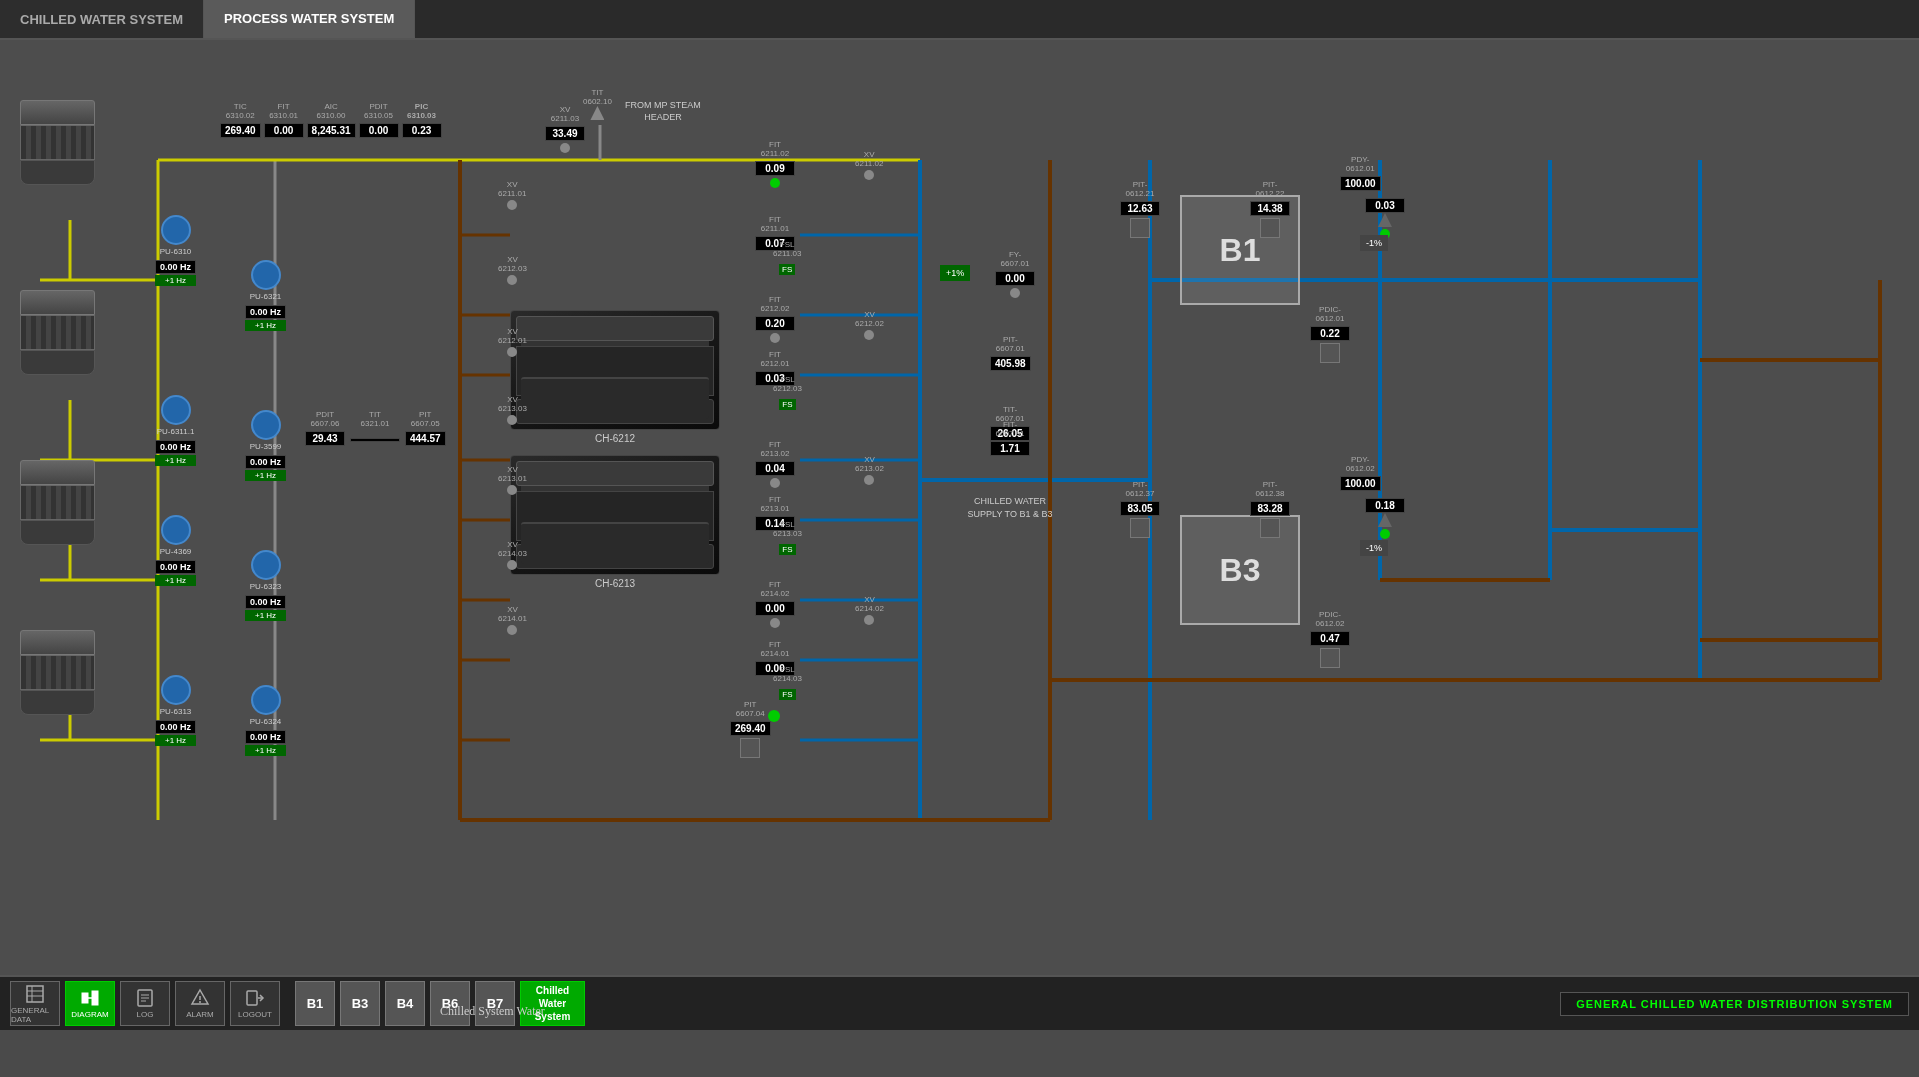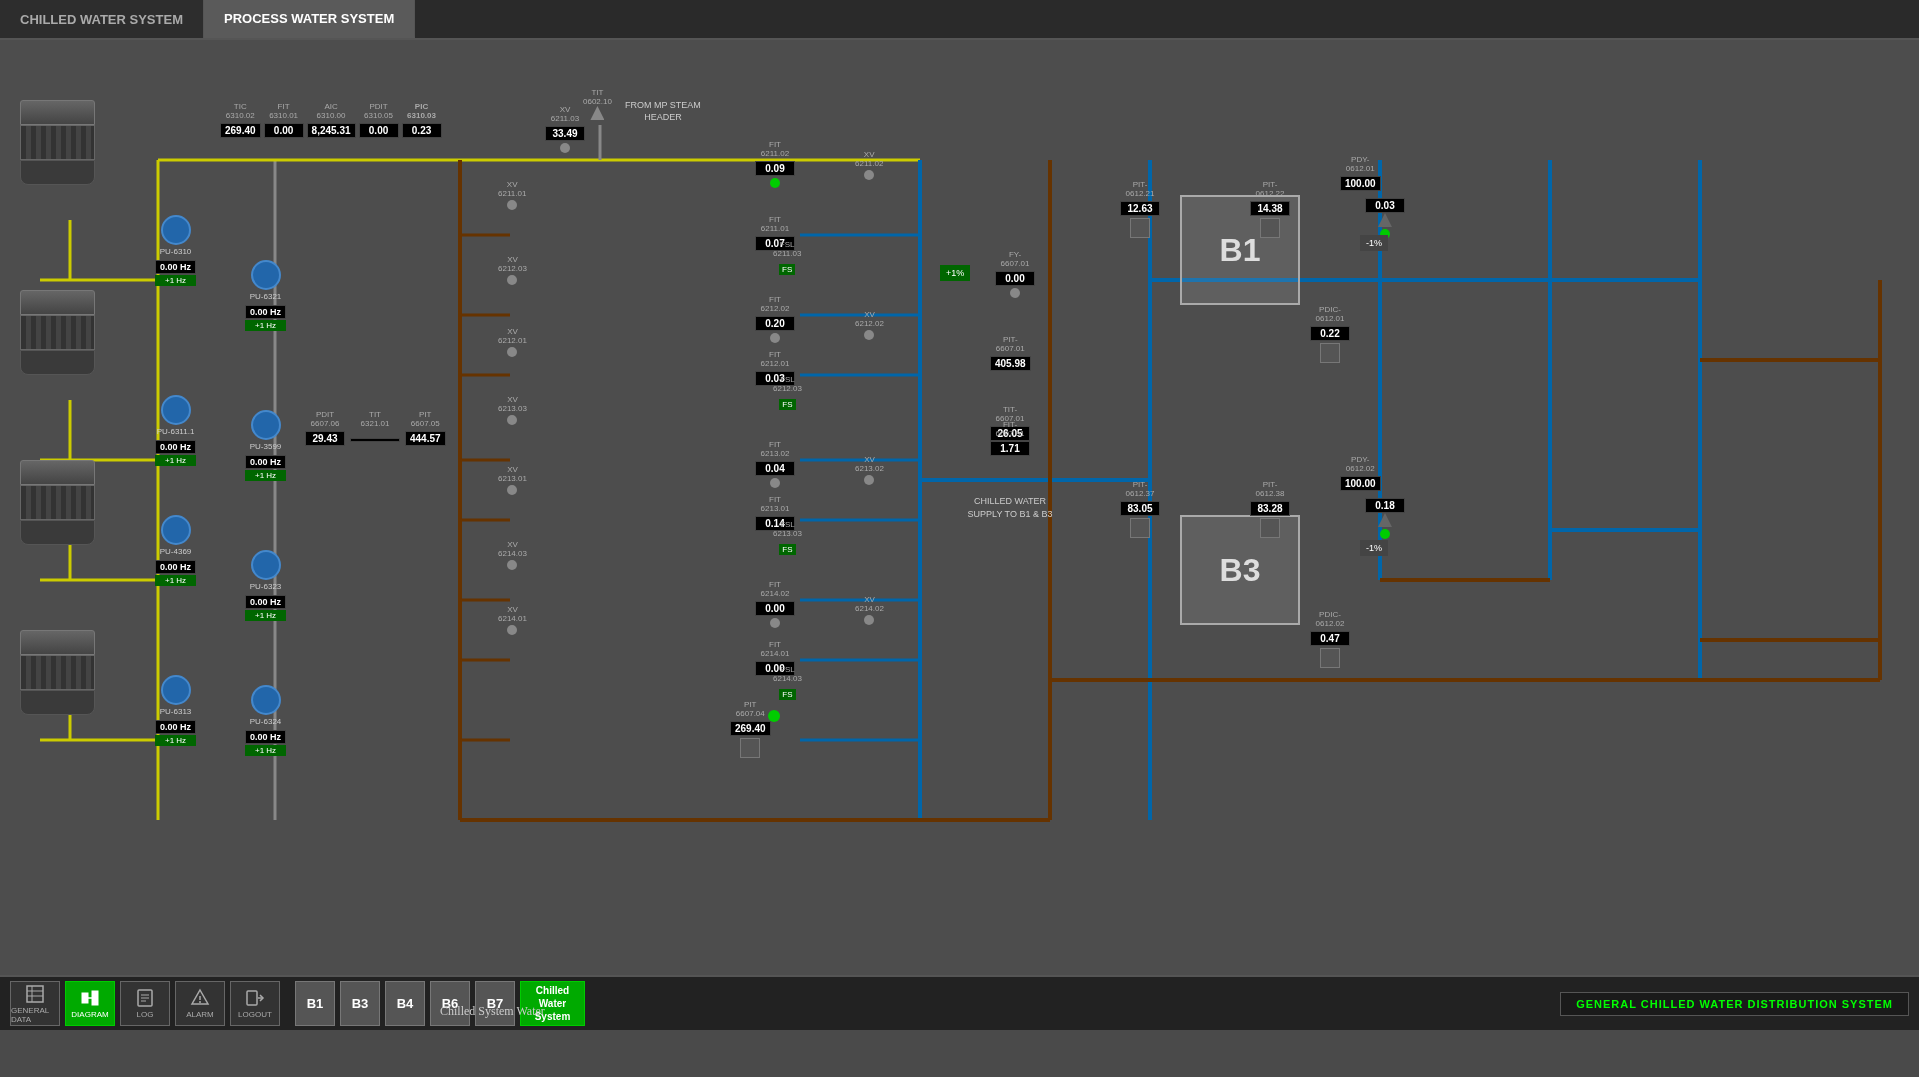--- a/index.html
+++ b/index.html
@@ -427,21 +427,37 @@
     <div class="inst-value">0.09</div>
     <div style="width:10px;height:10px;background:#00cc00;border-radius:50%;margin:2px auto;"></div>
   </div>
 
   <div style="position:absolute;top:110px;left:855px;text-align:center;">
     <div style="color:#aaa;font-size:8px;">XV<br>6211.02</div>
     <div style="width:10px;height:10px;background:#888;border-radius:50%;margin:2px auto;"></div>
   </div>
 
 
-
+  <div style="position:absolute;top:270px;left:510px;">
+    <div class="chiller-visual" style="width:210px;height:120px;">
+      <div style="position:absolute;top:5px;left:5px;right:5px;height:25px;background:#3a3a3a;border:1px solid #555;border-radius:3px;"></div>
+      <div style="position:absolute;top:35px;left:5px;right:5px;height:50px;background:#252525;border:1px solid #444;"></div>
+      <div style="position:absolute;bottom:5px;left:5px;right:5px;height:25px;background:#2a2a2a;border:1px solid #444;border-radius:3px;"></div>
+    </div>
+    <div style="color:#ccc;font-size:10px;text-align:center;margin-top:3px;">CH-6212</div>
+  </div>
+
+  <div style="position:absolute;top:415px;left:510px;">
+    <div class="chiller-visual" style="width:210px;height:120px;">
+      <div style="position:absolute;top:5px;left:5px;right:5px;height:25px;background:#3a3a3a;border:1px solid #555;border-radius:3px;"></div>
+      <div style="position:absolute;top:35px;left:5px;right:5px;height:50px;background:#252525;border:1px solid #444;"></div>
+      <div style="position:absolute;bottom:5px;left:5px;right:5px;height:25px;background:#2a2a2a;border:1px solid #444;border-radius:3px;"></div>
+    </div>
+    <div style="color:#ccc;font-size:10px;text-align:center;margin-top:3px;">CH-6213</div>
+  </div>
 
 
   <div style="position:absolute;top:140px;left:498px;text-align:center;">
     <div style="color:#aaa;font-size:8px;">XV<br>6211.01</div>
     <div style="width:10px;height:10px;background:#888;border-radius:50%;margin:2px auto;"></div>
   </div>
   <div style="position:absolute;top:215px;left:498px;text-align:center;">
     <div style="color:#aaa;font-size:8px;">XV<br>6212.03</div>
     <div style="width:10px;height:10px;background:#888;border-radius:50%;margin:2px auto;"></div>
   </div>

